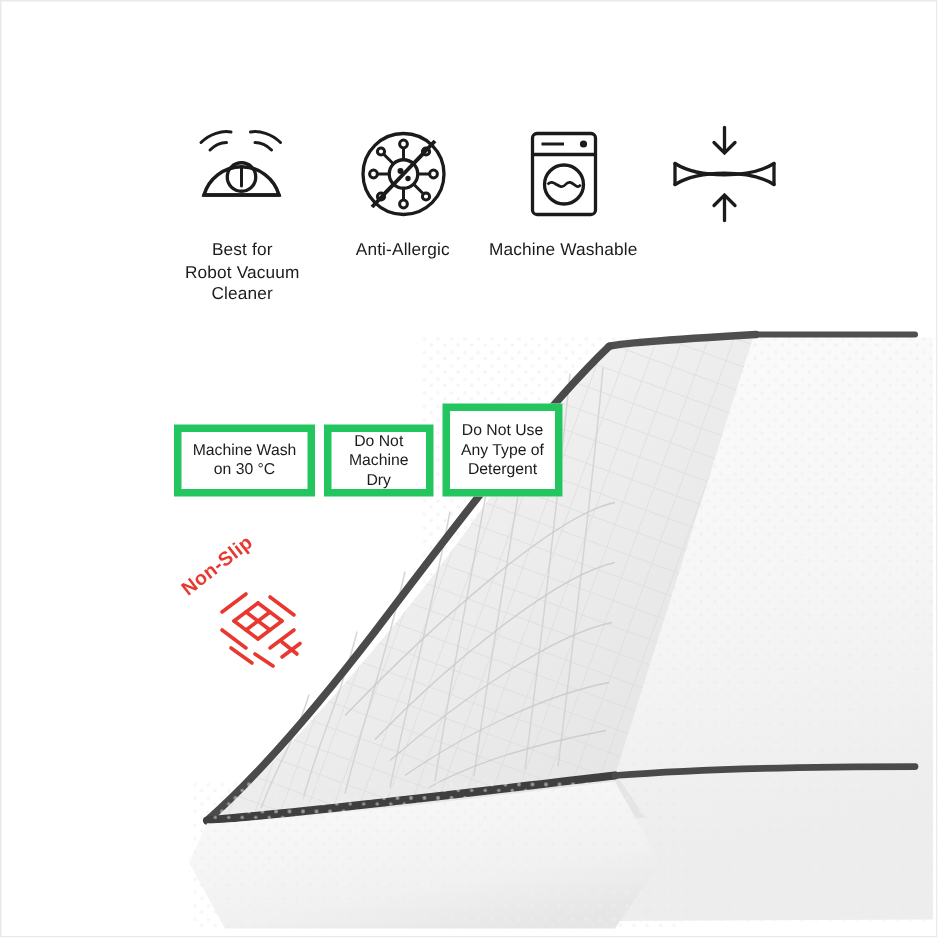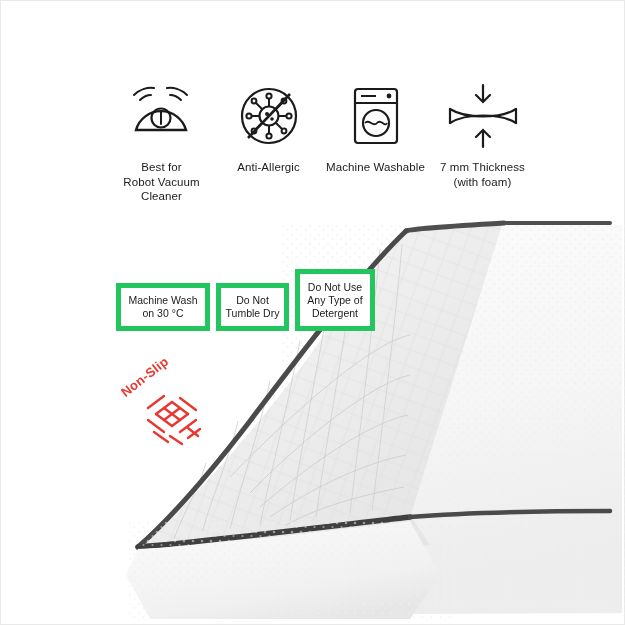--- a/index.html
+++ b/index.html
@@ -291,30 +291,28 @@
             <path d="M36 14 L43 21 L50 14"></path>
             <path d="M43 66 L43 50"></path>
             <path d="M36 56 L43 49 L50 56"></path>
             <path d="M10 28 C26 38 60 38 76 28"></path>
             <path d="M10 42 C26 32 60 32 76 42"></path>
             <path d="M10 28 L10 42"></path>
             <path d="M76 28 L76 42"></path>
           </g>
         </svg>
       </div>
-      <div class="feature-label">7 mm Thickness
-(with foam)</div>
     </div>
   </div>
 
   <div class="care-row">
     <div class="care-box b1">Machine Wash
 on 30 °C</div>
     <div class="care-box b2">Do Not
-Tumble Dry</div>
+Machine Dry</div>
     <div class="care-box b3">Do Not Use
 Any Type of
 Detergent</div>
   </div>
 
   <div class="nonslip">
     <div class="nonslip-text">Non-Slip</div>
     <div class="nonslip-grid">
       <svg width="58" height="52" viewBox="0 0 58 52" xmlns="http://www.w3.org/2000/svg">
         <g stroke="#e8382f" stroke-width="2.4" stroke-linecap="round">

